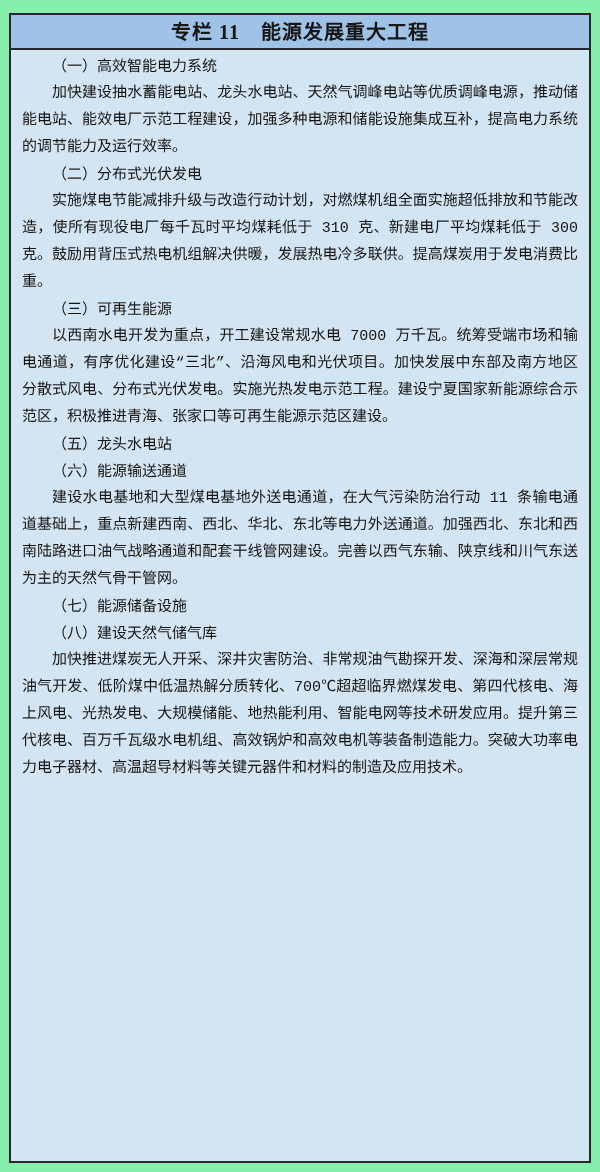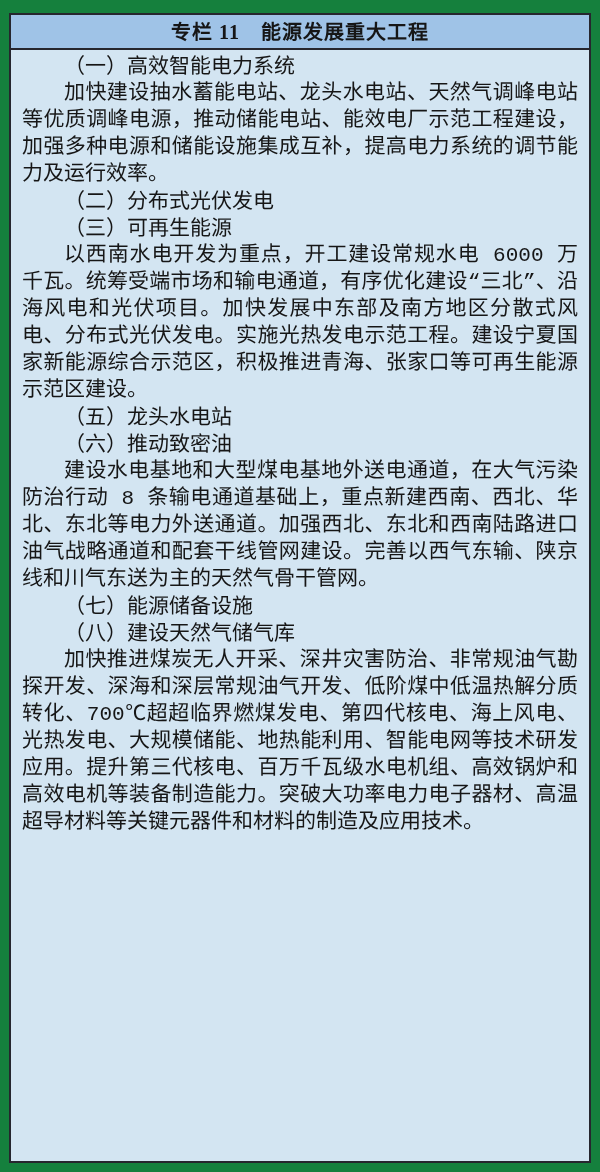--- a/index.html
+++ b/index.html
@@ -12,42 +12,42 @@
   html,body{background:#ffffff;}
   body{
     width:600px;height:1172px;
     font-family:"Liberation Serif","DejaVu Serif",serif;
     color:var(--text);
     overflow:hidden;
   }
   .page{
     width:600px;height:1172px;
     padding:13px 9px 9px 9px;
-    background:#15803d;
+    background:#86efac;
   }
   .panel{
     width:100%;height:1150px;
     border:2px solid var(--border);
     display:flex;flex-direction:column;
   }
   .panel-header{
     background:var(--header-bg);
     border-bottom:2px solid var(--border);
     text-align:center;
     font-size:20px;
     font-weight:bold;
     line-height:26px;
     padding:4px 0 3px 0;
     letter-spacing:1px;
   }
   .panel-body{
     background:var(--body-bg);
     flex:1;
     padding:3px 11px 6px 11px;
-    font-size:21px;
+    font-size:15px;
     line-height:27px;
     text-align:justify;
     overflow:hidden;
   }
   .sec-heading{
     text-indent:2em;
   }
   .sec-body{
     text-indent:2em;
     font-family:Liberation Mono, monospace;
@@ -61,35 +61,36 @@
     <div class="panel-header">专栏 11　能源发展重大工程</div>
     <div class="panel-body">
 
       <section class="sec">
         <div class="sec-heading">（一）高效智能电力系统</div>
         <p class="sec-body">加快建设抽水蓄能电站、龙头水电站、天然气调峰电站等优质调峰电源，推动储能电站、能效电厂示范工程建设，加强多种电源和储能设施集成互补，提高电力系统的调节能力及运行效率。</p>
       </section>
 
       <section class="sec">
         <div class="sec-heading">（二）分布式光伏发电</div>
+        <p class="sec-body">实施煤电节能减排升级与改造行动计划，对燃煤机组全面实施超低排放和节能改造，使所有现役电厂每千瓦时平均煤耗低于 310 克、新建电厂平均煤耗低于 300 克。鼓励用背压式热电机组解决供暖，发展热电冷多联供。提高煤炭用于发电消费比重。</p>
       </section>
 
       <section class="sec">
         <div class="sec-heading">（三）可再生能源</div>
-        <p class="sec-body">以西南水电开发为重点，开工建设常规水电 6000 万千瓦。统筹受端市场和输电通道，有序优化建设“三北”、沿海风电和光伏项目。加快发展中东部及南方地区分散式风电、分布式光伏发电。实施光热发电示范工程。建设宁夏国家新能源综合示范区，积极推进青海、张家口等可再生能源示范区建设。</p>
+        <p class="sec-body">以西南水电开发为重点，开工建设常规水电 7000 万千瓦。统筹受端市场和输电通道，有序优化建设“三北”、沿海风电和光伏项目。加快发展中东部及南方地区分散式风电、分布式光伏发电。实施光热发电示范工程。建设宁夏国家新能源综合示范区，积极推进青海、张家口等可再生能源示范区建设。</p>
       </section>
 
 
       <section class="sec">
         <div class="sec-heading">（五）龙头水电站</div>
       </section>
 
       <section class="sec">
-        <div class="sec-heading">（六）推动致密油</div>
-        <p class="sec-body">建设水电基地和大型煤电基地外送电通道，在大气污染防治行动 8 条输电通道基础上，重点新建西南、西北、华北、东北等电力外送通道。加强西北、东北和西南陆路进口油气战略通道和配套干线管网建设。完善以西气东输、陕京线和川气东送为主的天然气骨干管网。</p>
+        <div class="sec-heading">（六）能源输送通道</div>
+        <p class="sec-body">建设水电基地和大型煤电基地外送电通道，在大气污染防治行动 11 条输电通道基础上，重点新建西南、西北、华北、东北等电力外送通道。加强西北、东北和西南陆路进口油气战略通道和配套干线管网建设。完善以西气东输、陕京线和川气东送为主的天然气骨干管网。</p>
       </section>
 
       <section class="sec">
         <div class="sec-heading">（七）能源储备设施</div>
       </section>
 
       <section class="sec">
         <div class="sec-heading">（八）建设天然气储气库</div>
         <p class="sec-body">加快推进煤炭无人开采、深井灾害防治、非常规油气勘探开发、深海和深层常规油气开发、低阶煤中低温热解分质转化、700℃超超临界燃煤发电、第四代核电、海上风电、光热发电、大规模储能、地热能利用、智能电网等技术研发应用。提升第三代核电、百万千瓦级水电机组、高效锅炉和高效电机等装备制造能力。突破大功率电力电子器材、高温超导材料等关键元器件和材料的制造及应用技术。</p>
       </section>

